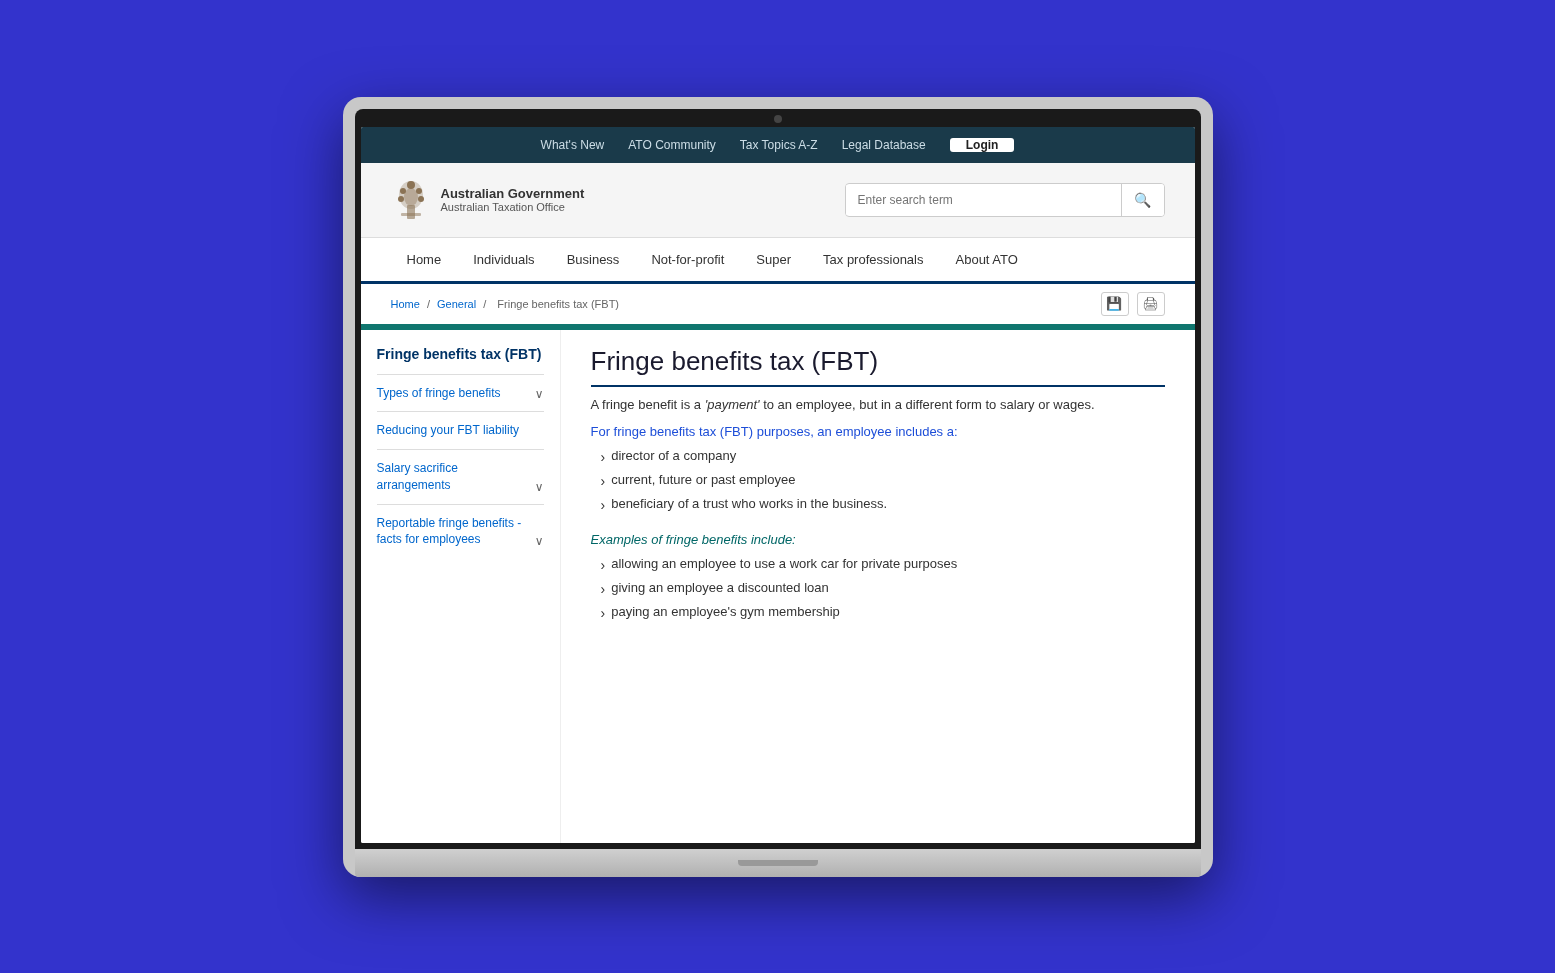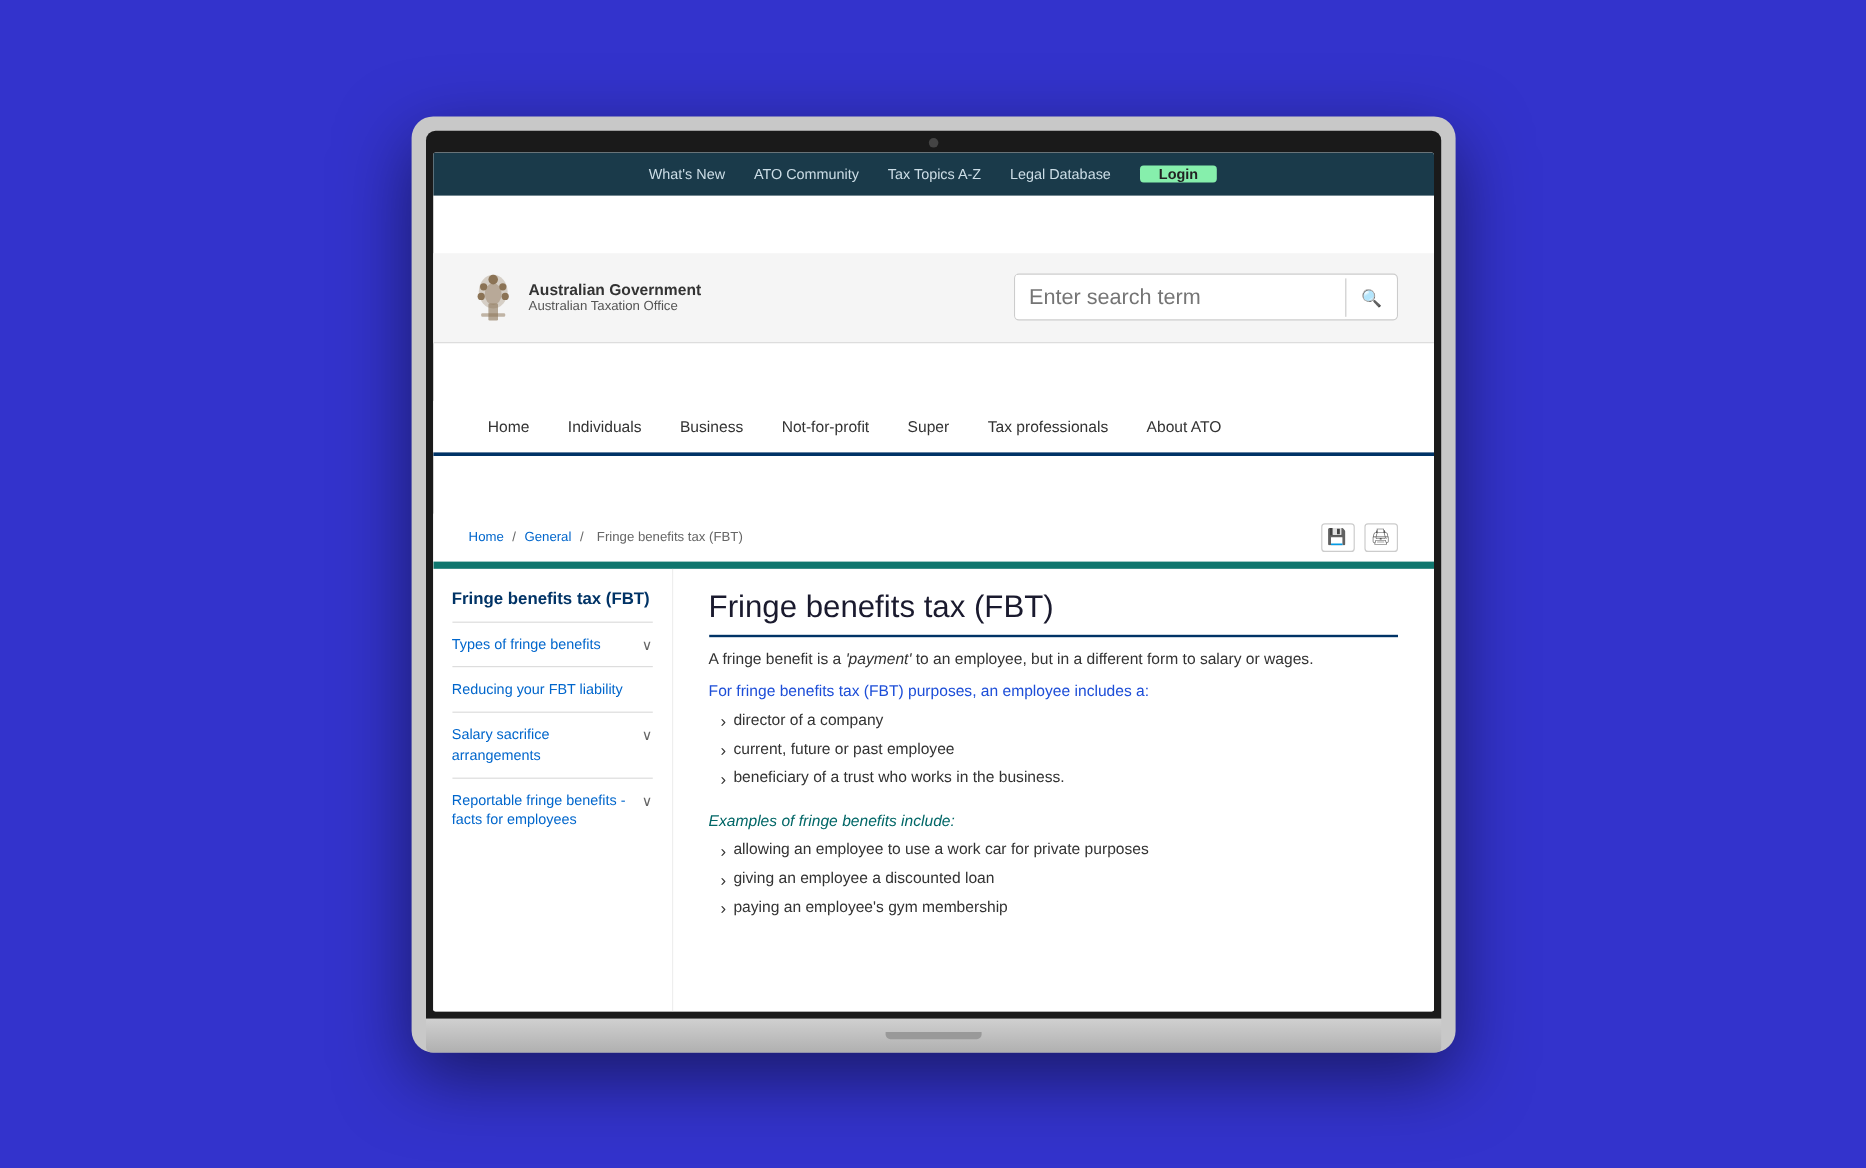--- a/index.html
+++ b/index.html
@@ -66,41 +66,40 @@
 
     
     .website {
       width: 100%;
       height: 100%;
       display: flex;
       flex-direction: column;
       font-family: Arial, sans-serif;
       font-size: 13px;
       overflow: hidden;
-      gap: 48px;
     }
 
     
     .top-nav {
       background: #1a3a4a;
       display: flex;
       justify-content: center;
       align-items: center;
       gap: 24px;
       padding: 8px 20px;
       height: 36px;
     }
     .top-nav a {
       color: #ccdde6;
       text-decoration: none;
       font-size: 12px;
       cursor: pointer;
     }
     .login-btn {
-      background: #86efac;
+      background: #ffffff;
       color: #222 !important;
       padding: 0 16px;
       border-radius: 3px;
       font-weight: bold;
       font-size: 12px;
     }
 
     
     .site-header {
       background: #f5f5f5;
@@ -139,21 +138,21 @@
       border-radius: 4px;
       background: white;
       overflow: hidden;
       width: 320px;
     }
     .search-box input {
       flex: 1;
       border: none;
       outline: none;
       padding: 8px 12px;
-      font-size: 18px;
+      font-size: 12px;
       color: #1d4ed8;
       background: white;
     }
     .search-box button {
       background: white;
       border: none;
       border-left: 1px solid #ccc;
       padding: 8px 12px;
       cursor: pointer;
       font-size: 14px;
@@ -240,21 +239,21 @@
       font-size: 14px;
       font-weight: bold;
       color: #003366;
       margin-bottom: 12px;
     }
     .sidebar-item {
       border-top: 1px solid #ddd;
       padding: 10px 0;
       display: flex;
       justify-content: space-between;
-      align-items: flex-start;
+      align-items: flex-end;
       cursor: pointer;
     }
     .sidebar-item-text {
       font-size: 12px;
       color: #0066cc;
       line-height: 1.4;
       flex: 1;
     }
     .sidebar-chevron {
       color: #666;

